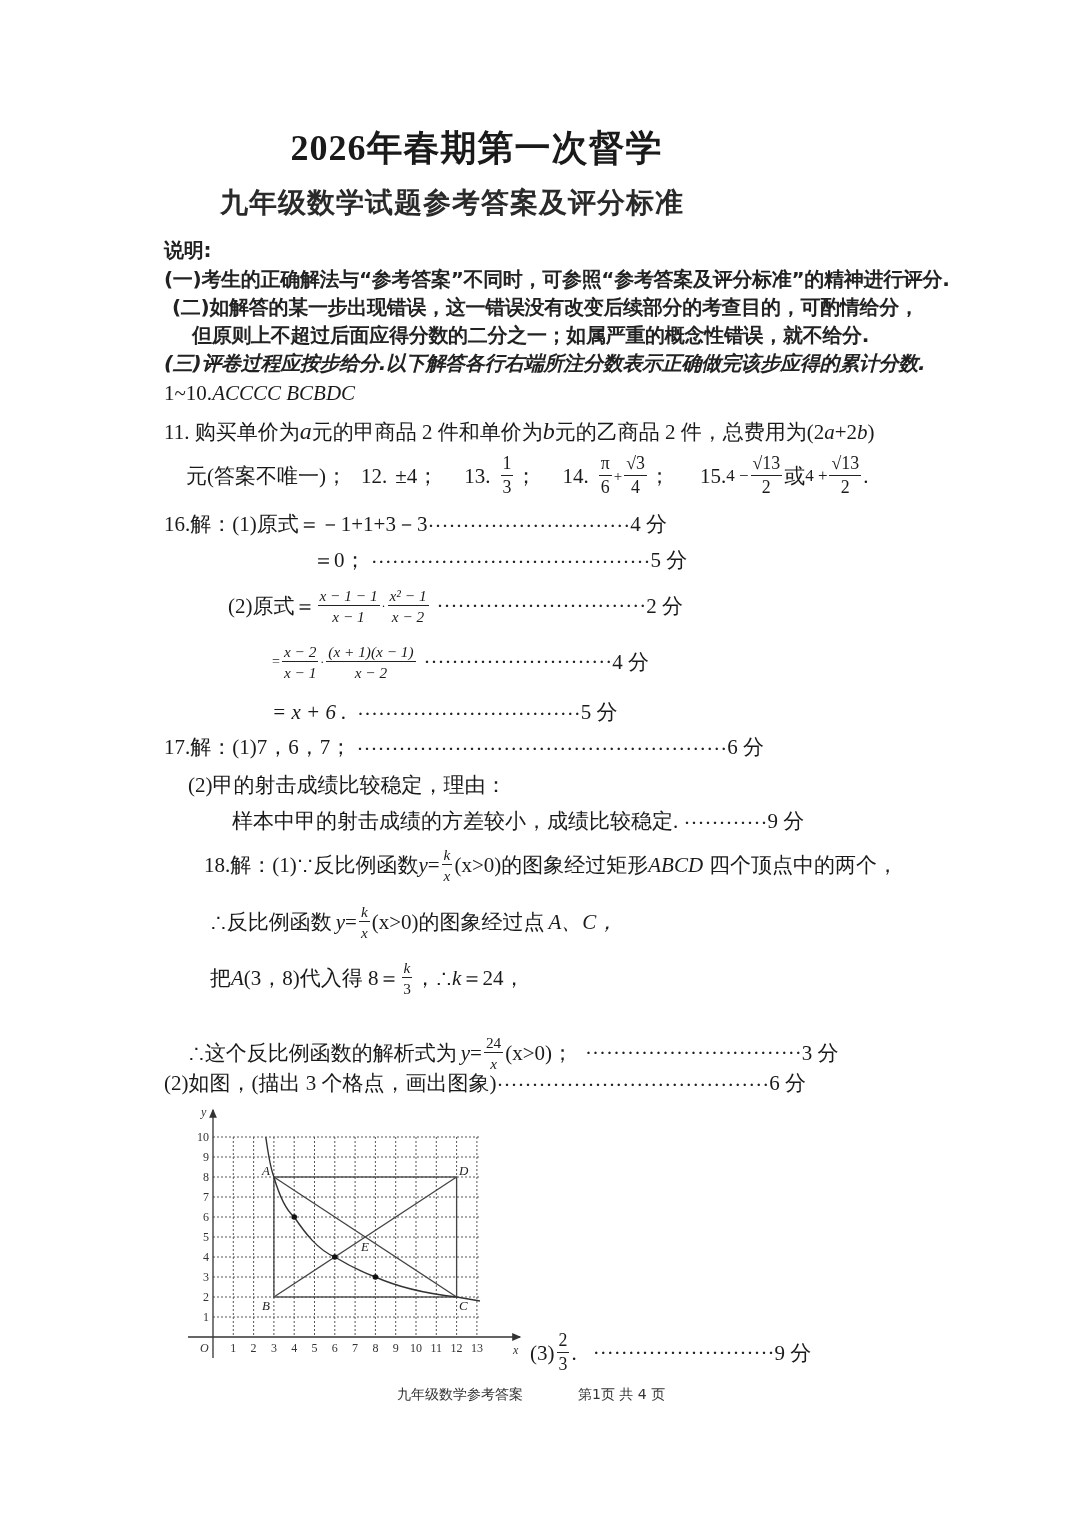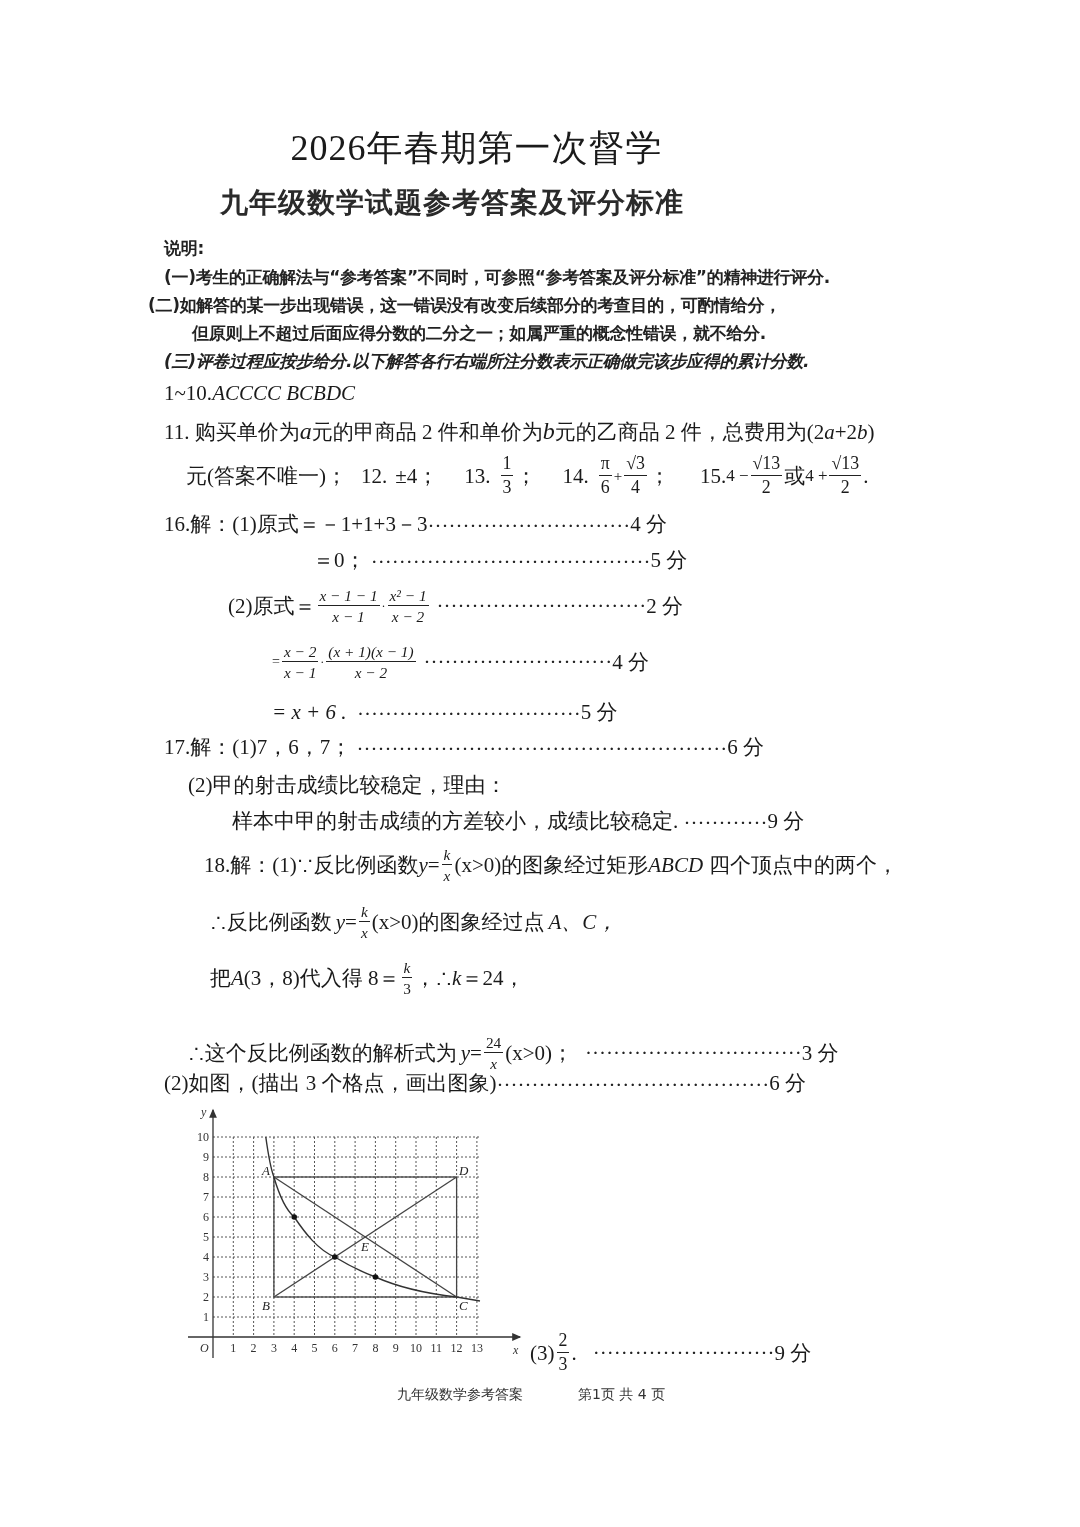--- a/index.html
+++ b/index.html
@@ -2,41 +2,41 @@
 <html><head>
 <meta charset="utf-8">
 <style>
   html, body { margin: 0; padding: 0; background: #ffffff; }
   body {
     width: 1080px; height: 1527px; position: relative; overflow: hidden;
     font-family: "Liberation Serif", "DejaVu Serif", serif;
     color: #1a1a1a;
   }
   .abs { position: absolute; white-space: nowrap; }
-  .title1 { left: 0; width: 953px; top: 124px; text-align: center; font-size: 36px; font-weight: normal; letter-spacing: 1px; }
+  .title1 { left: 0; width: 953px; top: 124px; text-align: center; font-size: 36px; font-weight: bold; letter-spacing: 1px; }
   .title2 { left: 0; width: 904px; top: 184px; text-align: center; font-size: 28px; font-weight: bold; color: #2a2a2a; letter-spacing: 1px; }
-  .note { font-family: "DejaVu Sans", "Liberation Sans", sans-serif; font-weight: bold; font-size: 17px; color: #222; letter-spacing: -0.3px; }
+  .note { font-family: "DejaVu Sans", "Liberation Sans", sans-serif; font-weight: bold; font-size: 20px; color: #222; letter-spacing: -0.3px; }
   .body { font-size: 21px; }
   i.v { font-style: italic; }
   .frac { display: inline-flex; flex-direction: column; align-items: center; vertical-align: middle; line-height: 1; margin: 0 2px; }
   .frac .n { padding: 0 2px 2px; border-bottom: 1px solid #222; font-size: 0.85em; }
   .frac .d { padding-top: 3px; font-size: 0.85em; }
   .dots { display: inline-block; vertical-align: middle; letter-spacing: 0; color: #222; }
   .footer { font-family: "DejaVu Sans", "Liberation Sans", sans-serif; font-size: 14px; color: #333; }
   svg text { font-family: "Liberation Serif", serif; }
 </style>
 </head>
 <body>
 
 <div class="abs title1">2026年春期第一次督学</div>
 <div class="abs title2">九年级数学试题参考答案及评分标准</div>
 
 <div class="abs note" style="left:164px; top:237px;">说明:</div>
 <div class="abs note" style="left:164px; top:266px;">(一)考生的正确解法与“参考答案”不同时，可参照“参考答案及评分标准”的精神进行评分.</div>
-<div class="abs note" style="left:148px; top:294px;text-align:right;">(二)如解答的某一步出现错误，这一错误没有改变后续部分的考查目的，可酌情给分，</div>
+<div class="abs note" style="left:172px; top:294px;text-align:right;">(二)如解答的某一步出现错误，这一错误没有改变后续部分的考查目的，可酌情给分，</div>
 <div class="abs note" style="left:192px; top:322px;">但原则上不超过后面应得分数的二分之一；如属严重的概念性错误，就不给分.</div>
 <div class="abs note" style="left:164px; top:350px;font-style:italic;">(三)评卷过程应按步给分.以下解答各行右端所注分数表示正确做完该步应得的累计分数.</div>
 
 <div class="abs body" style="left:164px; top:381px;">
   <span>1~10.</span><i class="v">ACCCC BCBDC</i>
 </div>
 
 <div class="abs body" style="left:164px; top:418px;">
   <span>11.</span>
   <span>购买单价为</span><i class="v" style="font-size:24px">a</i><span>元的甲商品 2 件和单价为</span><i class="v" style="font-size:24px">b</i><span>元的乙商品 2 件，总费用为(2</span><i class="v">a</i><span>+2</span><i class="v">b</i><span>)</span>

